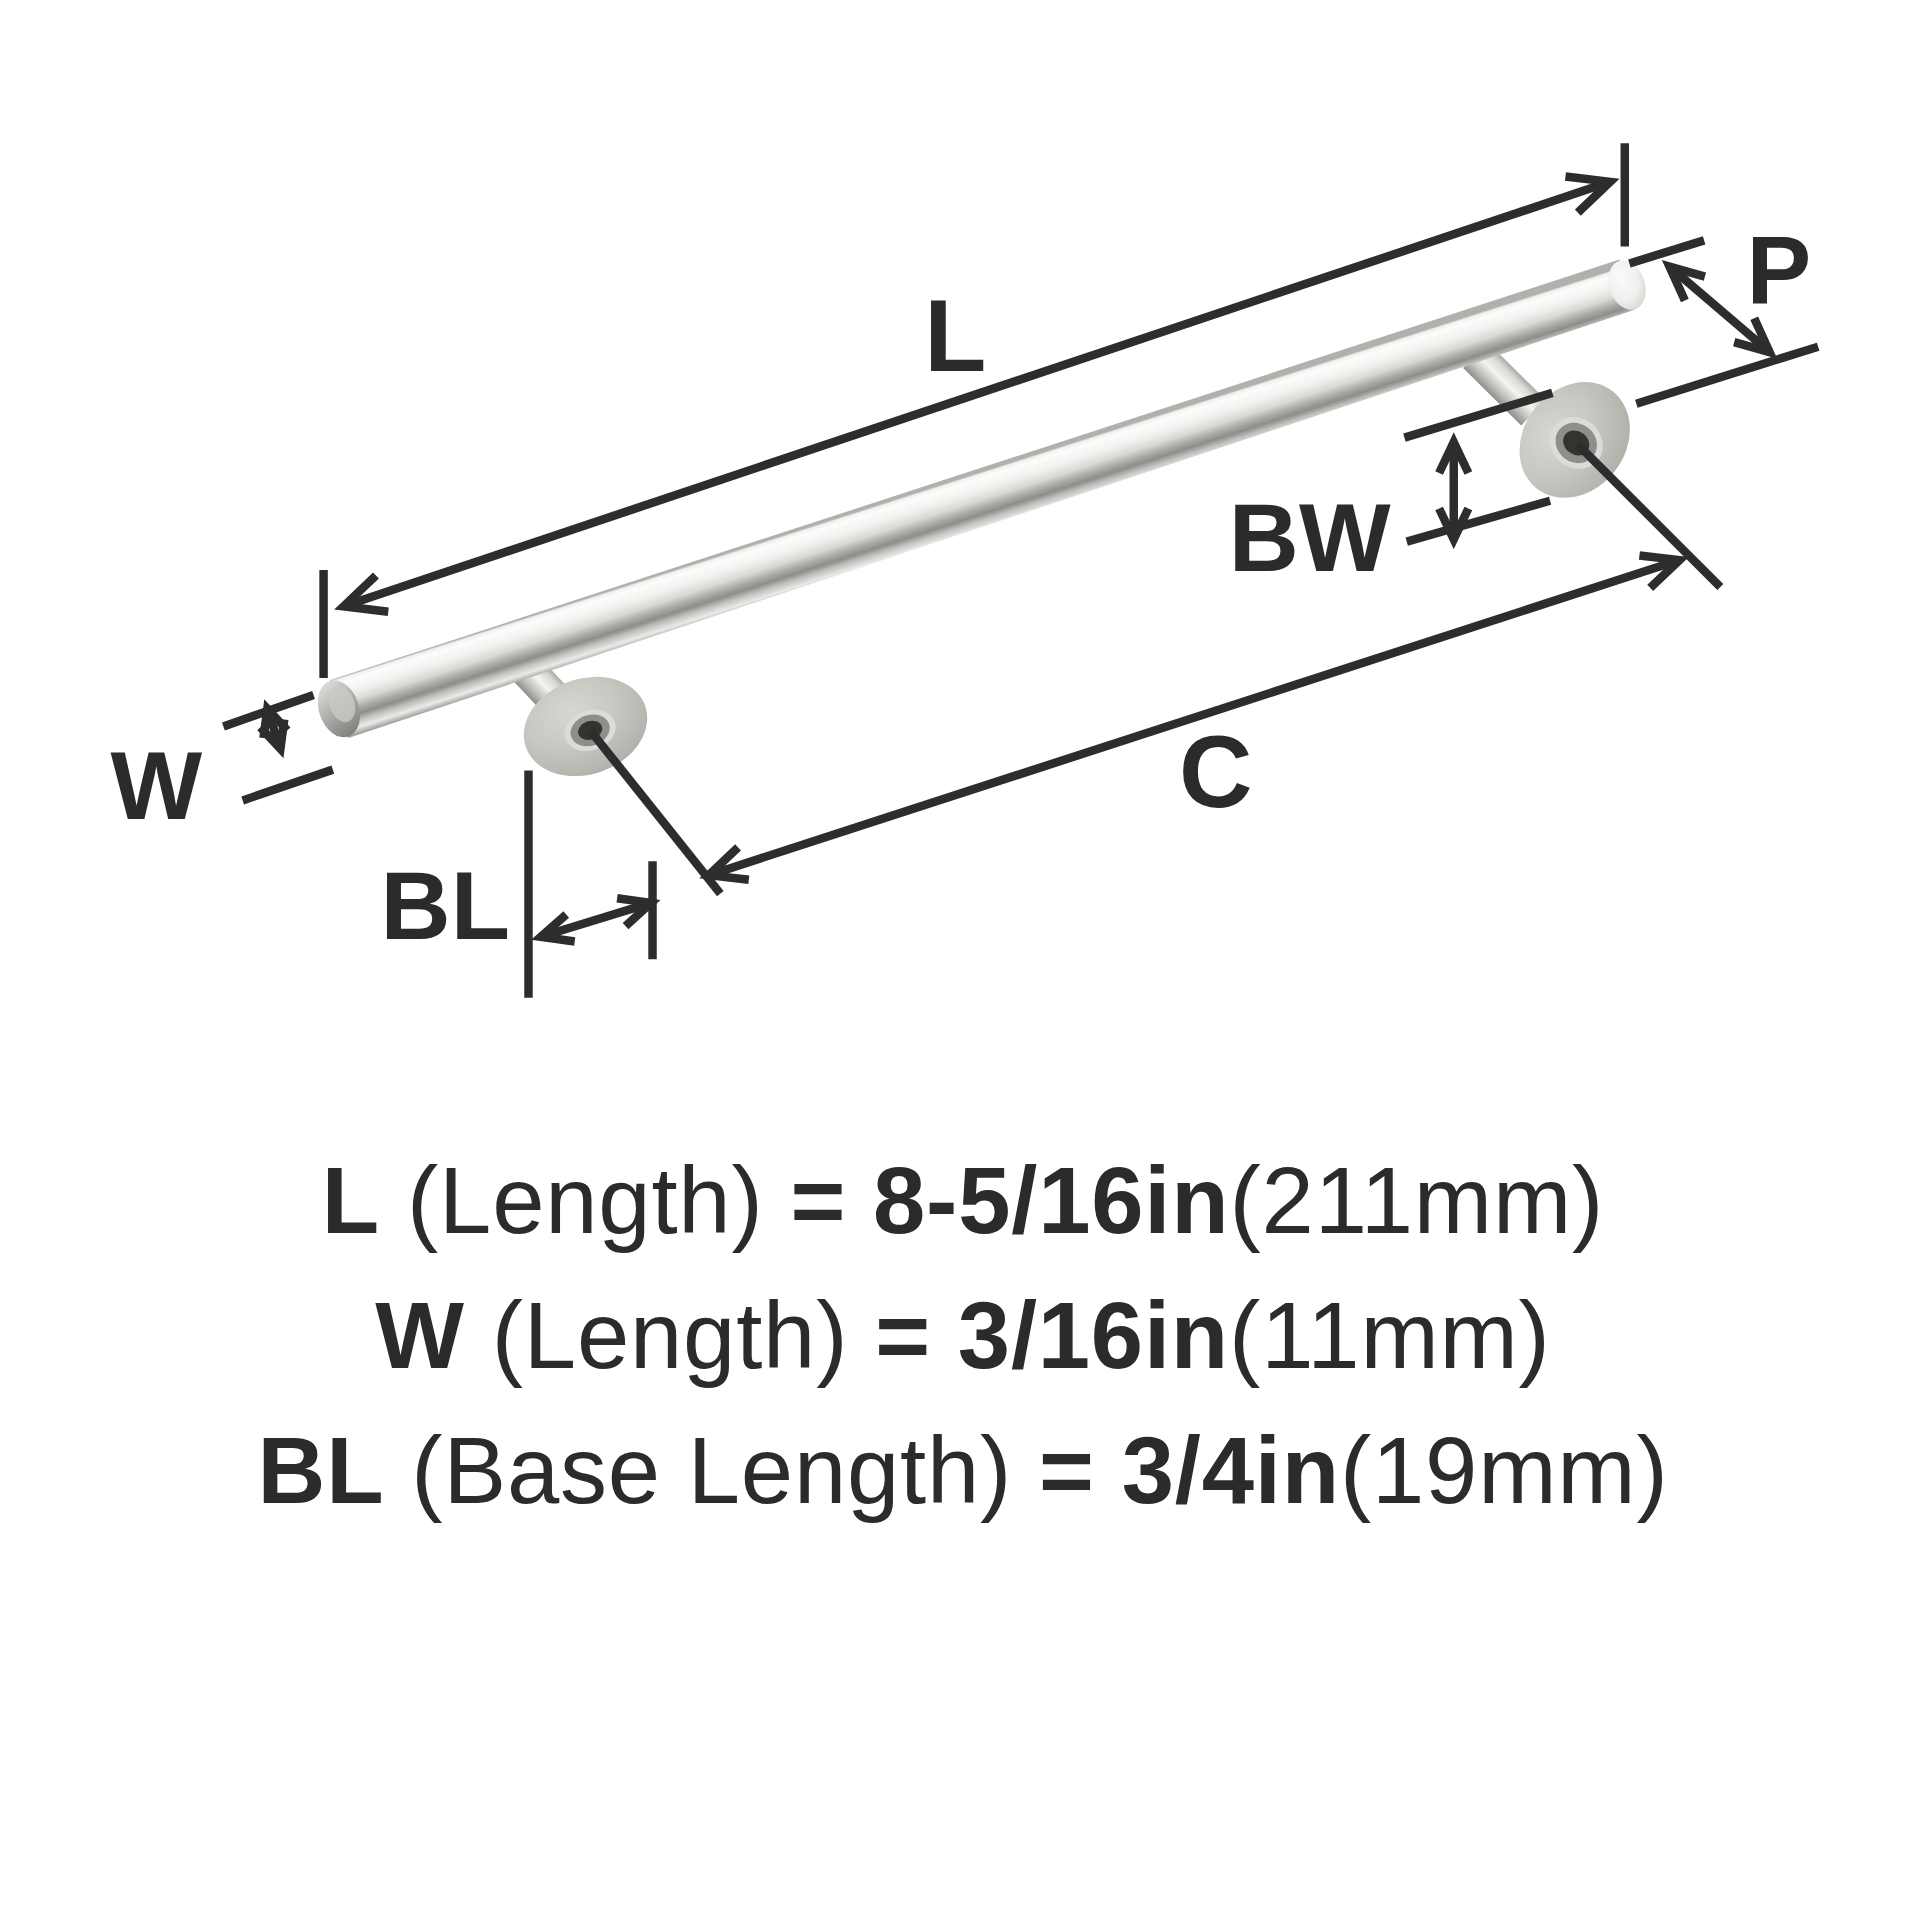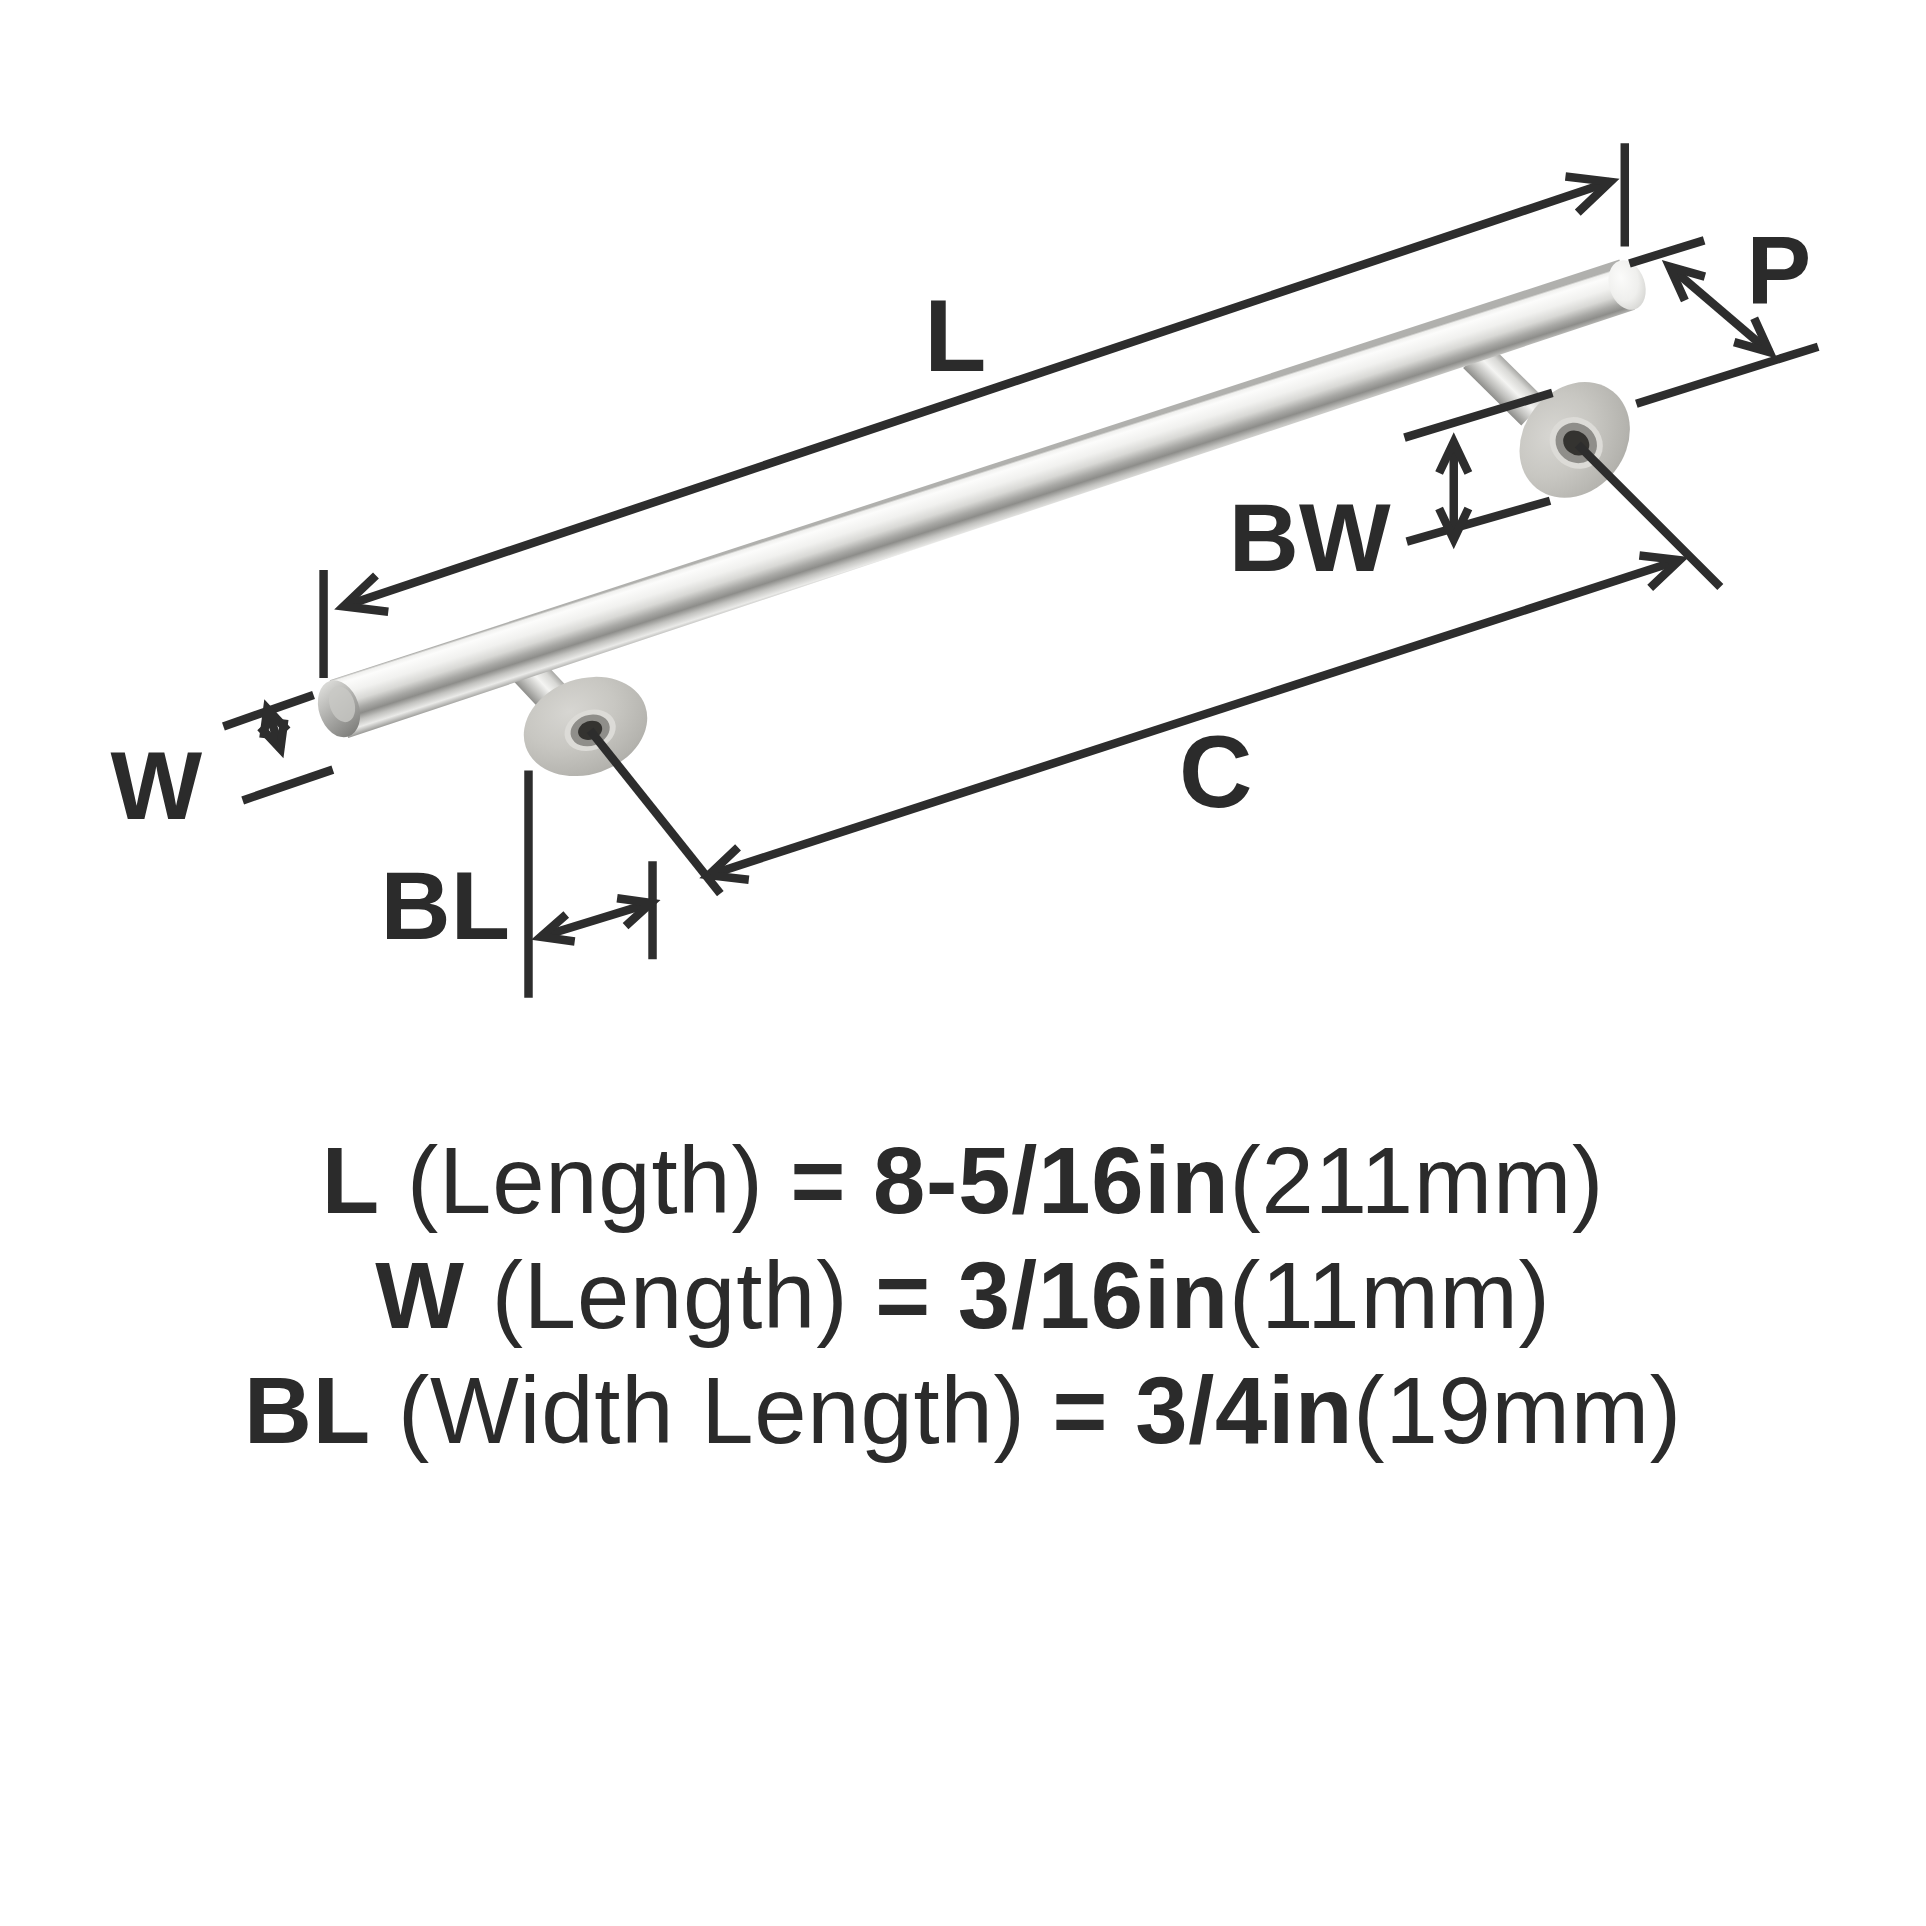--- a/index.html
+++ b/index.html
@@ -27,20 +27,21 @@
     width: 1926px;
     text-align: center;
     color: #2b2b2b;
     font-size: 94px;
     line-height: 115px;
     font-weight: 400;
     letter-spacing: 0.8px;
   }
   .spec-line {
     white-space: pre;
+    margin-top: 20px;
   }
   .spec-line .b {
     font-weight: 700;
   }
   svg text {
     font-family: "Liberation Sans", sans-serif;
     font-weight: 700;
     fill: #2b2b2b;
     text-anchor: middle;
   }
@@ -168,17 +169,17 @@
       <text x="2309" y="350" font-size="126" dominant-baseline="central">P</text>
       <text x="1578" y="1002" font-size="132" dominant-baseline="central">C</text>
       <text x="578" y="1176" font-size="126" dominant-baseline="central">BL</text>
       <text x="1700" y="698" font-size="126" dominant-baseline="central">BW</text>
     </g>
   </svg>
 
   <div class="specs">
     <div class="spec-line"><span class="b">L</span><span> (Length) </span><span class="b">= 8-5/16in</span><span>(211mm)</span></div>
     <div class="spec-line"><span class="b">W</span><span> (Length) </span><span class="b">= 3/16in</span><span>(11mm)</span></div>
-    <div class="spec-line"><span class="b">BL</span><span> (Width Length) </span><span class="b">= 3/4in</span><span>(19mm)</span></div>
+    <div class="spec-line"><span class="b">BL</span><span> (Base Length) </span><span class="b">= 3/4in</span><span>(19mm)</span></div>
   </div>
 
 </div>
 
 
 </body></html>

